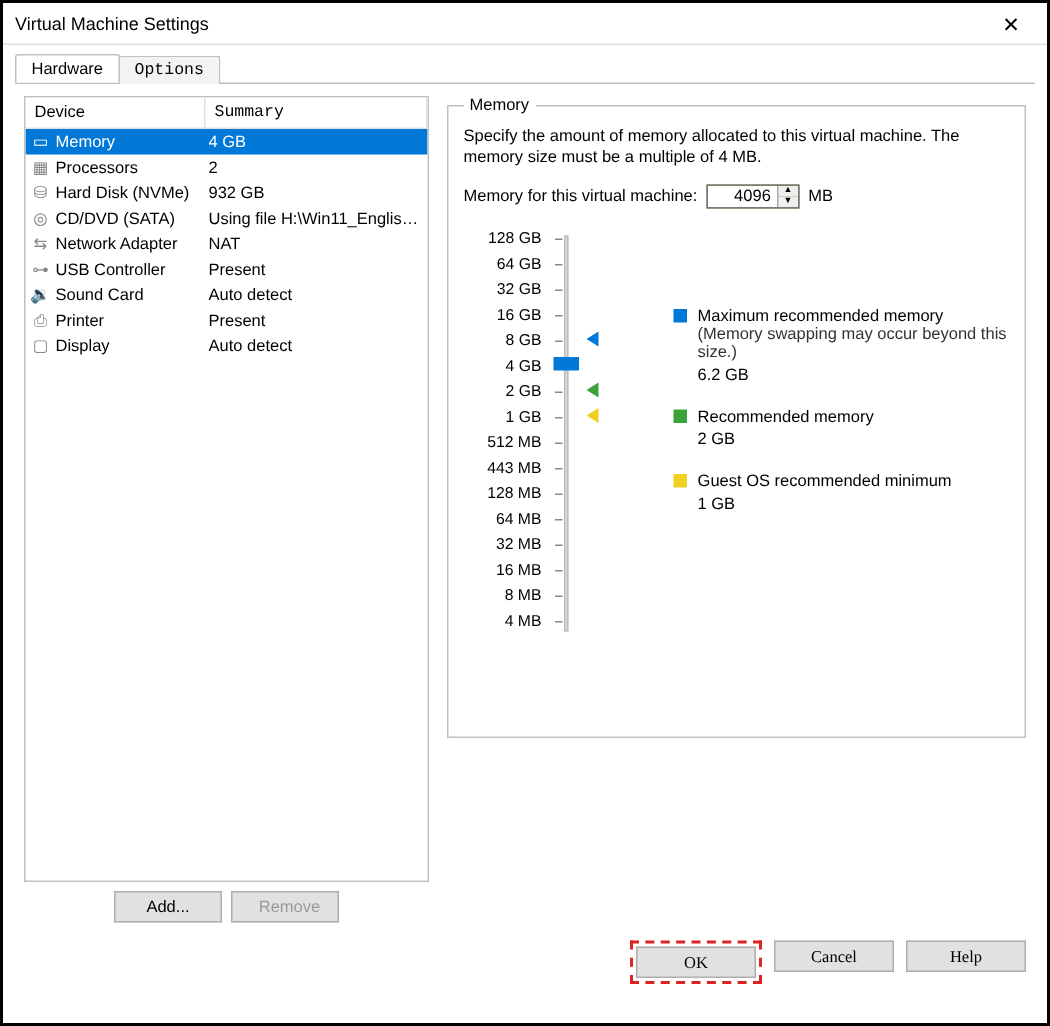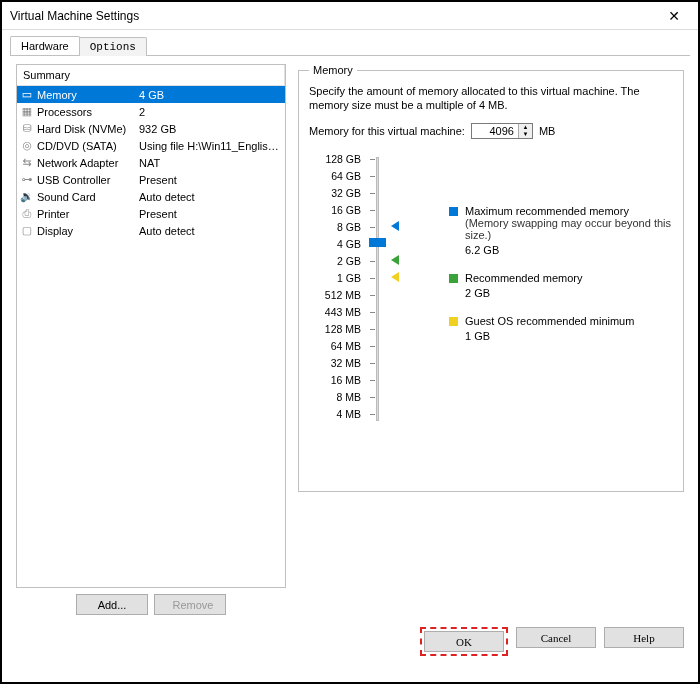--- a/index.html
+++ b/index.html
@@ -69,21 +69,21 @@
   .list-header {
     display: flex;
     background: #fff;
     border-bottom: 1px solid #e0e0e0;
   }
   .list-header .col {
     padding: 4px 6px;
     border-right: 1px solid #e0e0e0;
   }
   .col-device { width: 120px; }
-  .col-summary { flex: 1; }
+  .col-summary { flex: 1; font-family: Liberation Mono, monospace; }
   .list-row {
     display: flex;
     align-items: center;
     height: 17px;
     padding: 0 2px;
     cursor: pointer;
   }
   .list-row.selected {
     background: #0078d7;
     color: #fff;
@@ -247,20 +247,21 @@
 
 <div class="tabs">
   <div class="tab">Hardware</div>
   <div class="tab inactive">Options</div>
 </div>
 
 <div class="content">
   <div class="left-panel">
     <div class="device-list">
       <div class="list-header">
+        <div class="col col-device">Device</div>
         <div class="col col-summary">Summary</div>
       </div>
       <div id="list-body">
           <div class="list-row selected">
             <span class="icon">▭</span>
             <span class="dev">Memory</span>
             <span class="sum">4 GB</span>
           </div>
           <div class="list-row">
             <span class="icon">▦</span>

